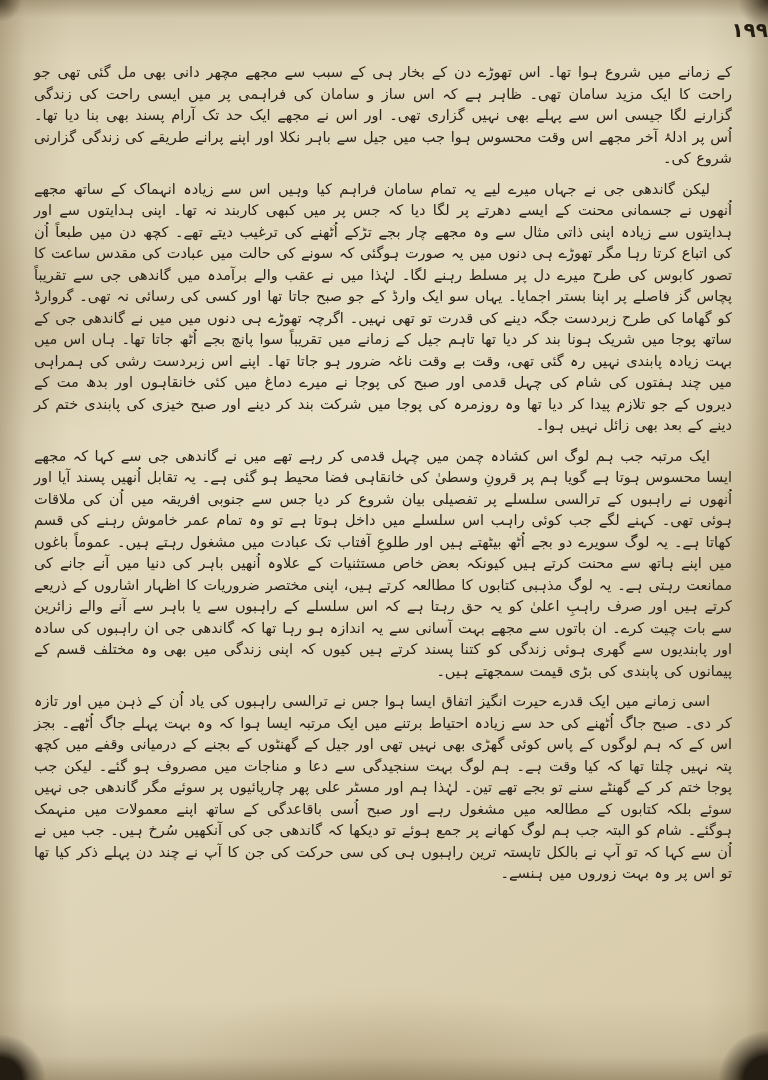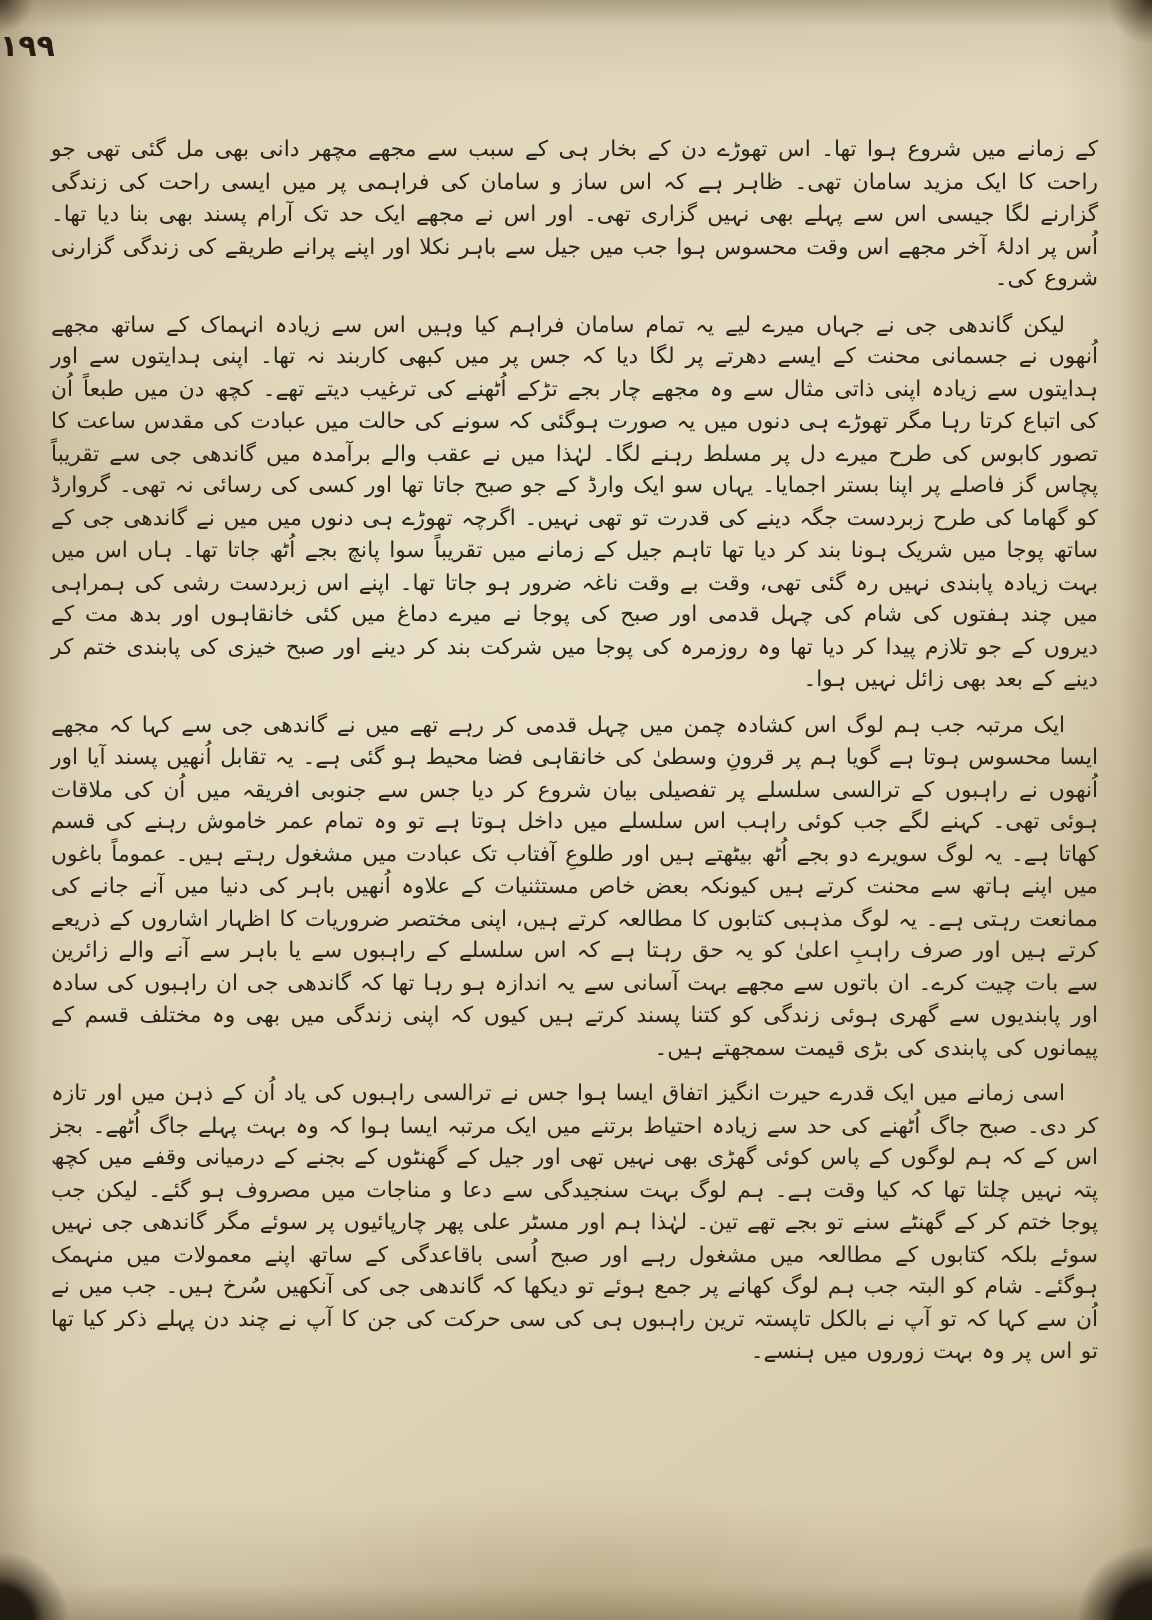--- a/index.html
+++ b/index.html
@@ -29,36 +29,35 @@
       linear-gradient(to top, rgba(110,92,60,0.50) 0, rgba(110,92,60,0.15) 24px, rgba(110,92,60,0) 80px),
       
       radial-gradient(ellipse 240px 160px at 8% 30%, rgba(150,124,80,0.18) 0, rgba(150,124,80,0) 70%),
       radial-gradient(ellipse 200px 300px at 97% 55%, rgba(150,124,80,0.16) 0, rgba(150,124,80,0) 70%),
       radial-gradient(ellipse 300px 120px at 50% 99%, rgba(140,114,72,0.20) 0, rgba(140,114,72,0) 70%),
       radial-gradient(ellipse 420px 300px at 50% 40%, rgba(255,250,232,0.25) 0, rgba(255,250,232,0) 75%),
       
       linear-gradient(145deg, #ded3b6 0%, #e3dabf 35%, #ddd2b4 70%, #d6caa9 100%);
   }
   .page-number {
-    text-align: left;
+    text-align: right;
     padding-top: 18px;
     font-size: 20px;
     font-weight: bold;
     letter-spacing: 2px;
     color: #241d12;
   }
   .text-block {
     position: absolute;
     top: 62px;
     right: 36px;
     left: 34px;
     bottom: 52px;
     direction: rtl;
     text-align: justify;
-    margin-top: 28px;
   }
   .text-block p {
     margin: 0 0 9px 0;
     font-size: 14.5px;
     line-height: 21.5px;
     word-spacing: 1px;
   }
   .text-block p.indent {
     text-indent: 22px;
   }

